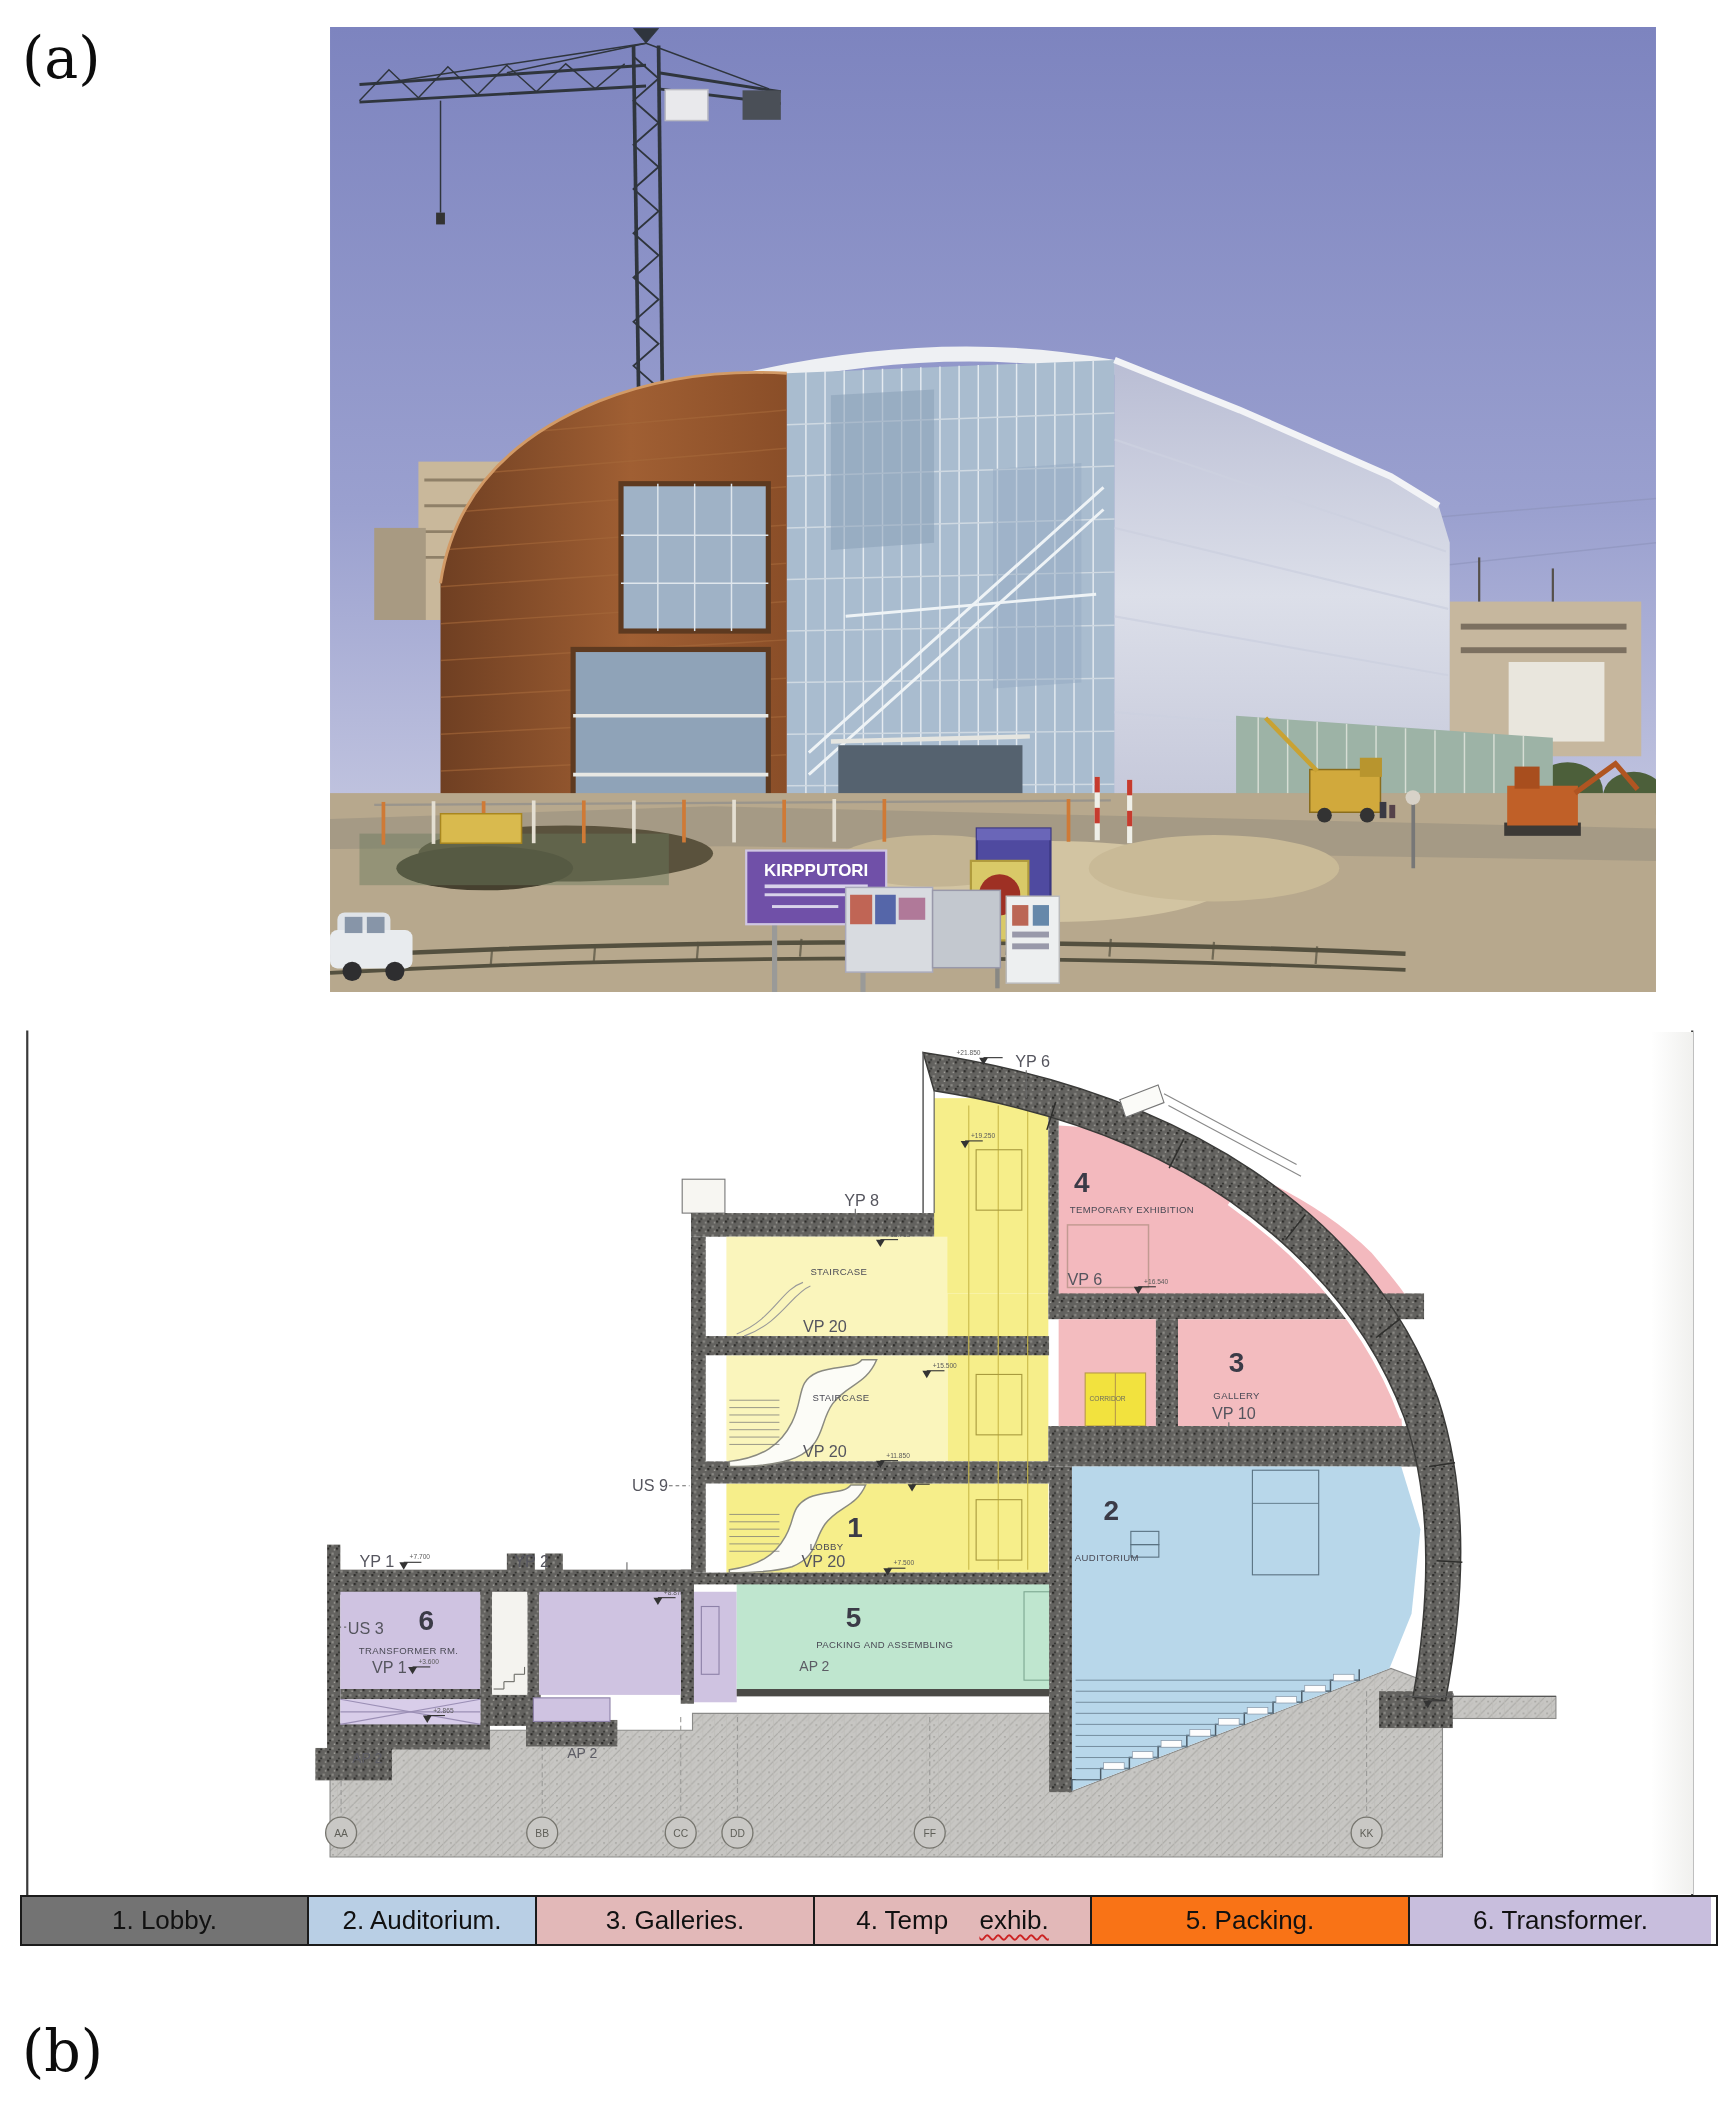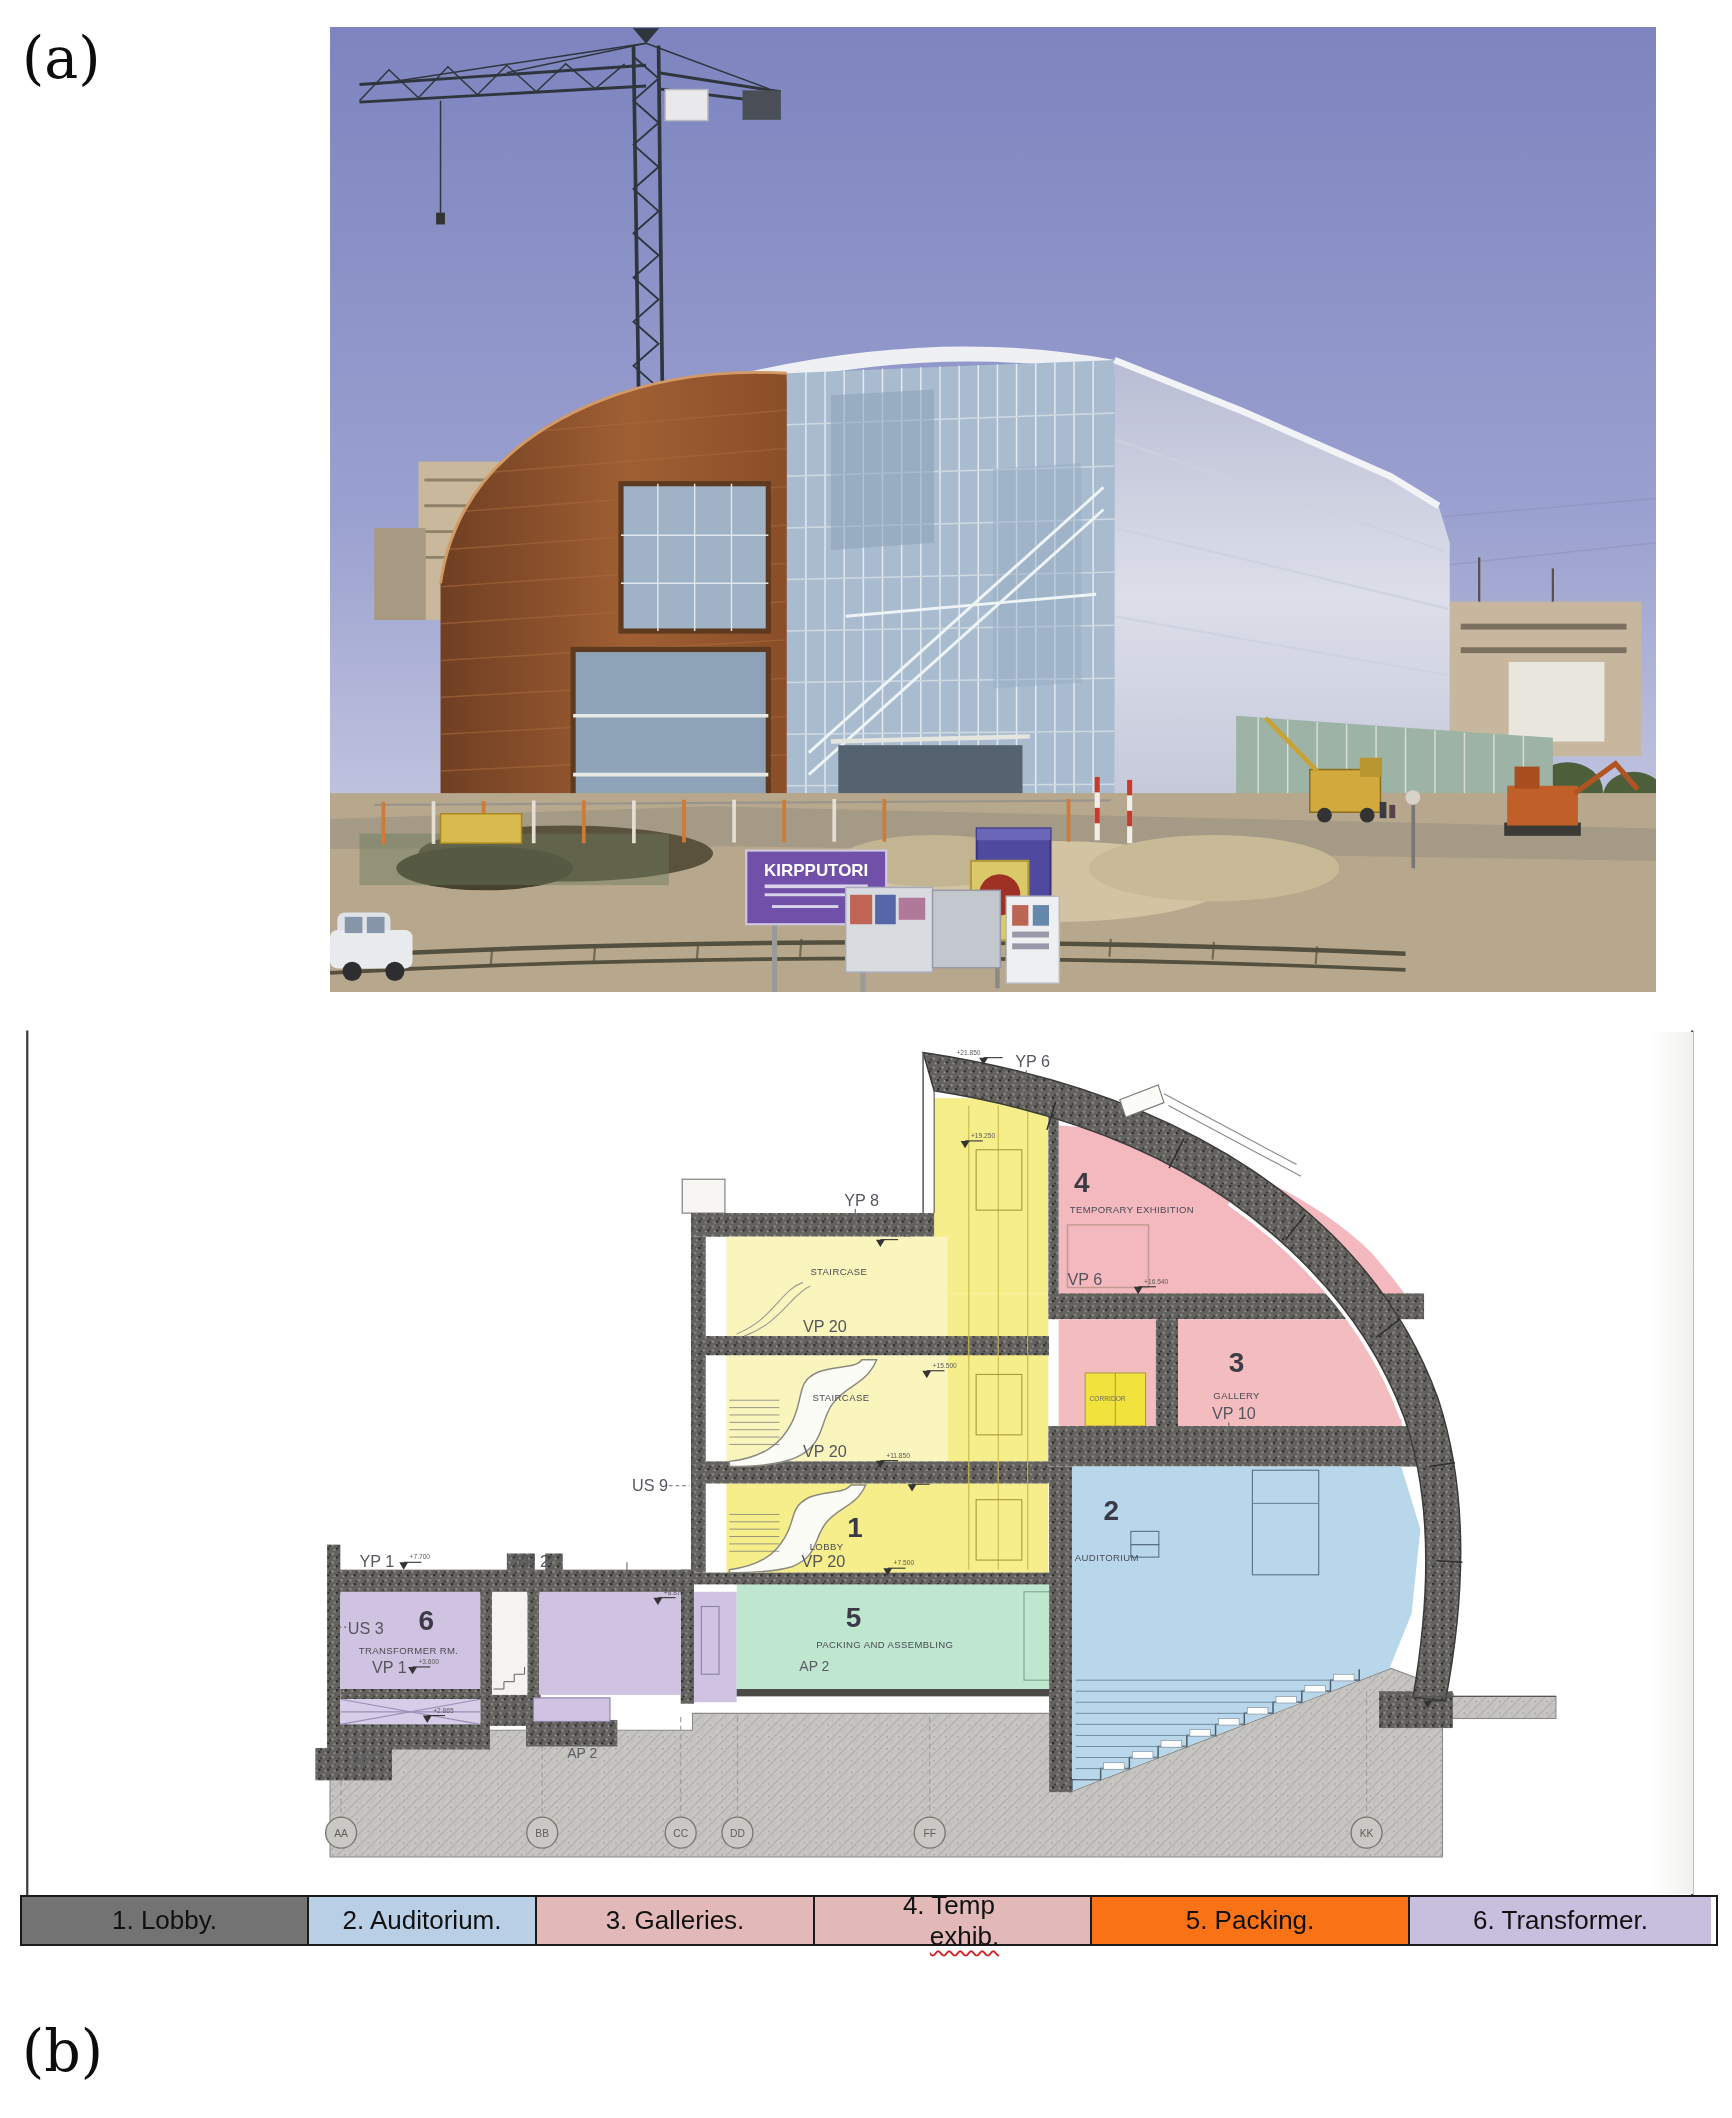--- a/index.html
+++ b/index.html
@@ -17,21 +17,21 @@
   .codelbl{font-size:22px;fill:#55555e;}
   .codelbl-sm{font-size:19px;fill:#5c5c64;}
   .elev{font-size:9px;fill:#5a5a5a;}
   .bubble{font-size:14px;fill:#5f5f58;}
   .legend{position:absolute;left:20px;top:1895px;width:1698px;height:51px;display:flex;
           border:2.2px solid #1b1b1b;box-sizing:border-box;background:#fff;}
   .legend .cell{height:100%;display:flex;align-items:center;justify-content:center;
           font-size:26px;color:#111;border-right:2.2px solid #1b1b1b;box-sizing:border-box;white-space:pre;}
   .legend .cell:last-child{border-right:none;}
   .c1{width:287px;background:#737373;} .c2{width:228px;background:#b9cfe5;}
-  .c3{width:278px;background:#e2b8b8;} .c4{width:277px;background:#e2b8b8;flex-direction:column;}
+  .c3{width:278px;background:#e2b8b8;} .c4{width:277px;background:#e2b8b8;}
   .c5{width:318px;background:#f97316;} .c6{width:301px;background:#c8bedd;}
   .wavy{text-decoration:underline wavy #cc2222 1.5px;text-underline-offset:5.2px;margin-left:24px;}
   .pageedge{position:absolute;left:1651px;top:1032px;width:42px;height:862px;
             background:linear-gradient(90deg,#ffffff,#f0f0ee);}
 </style>
 </head>
 <body>
 
 <div class="page">
 

